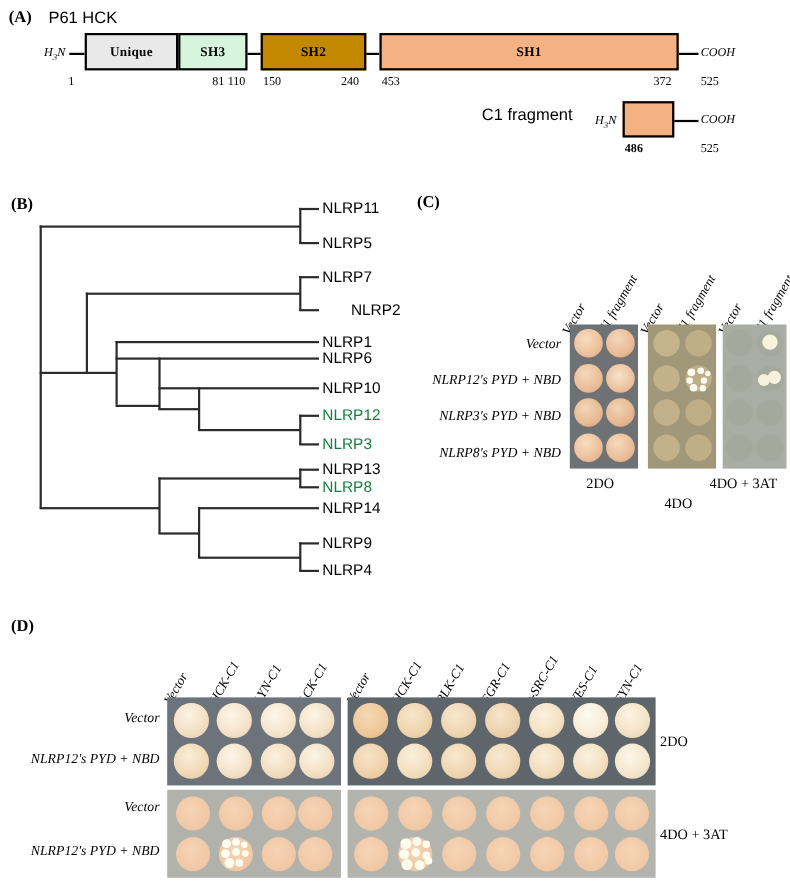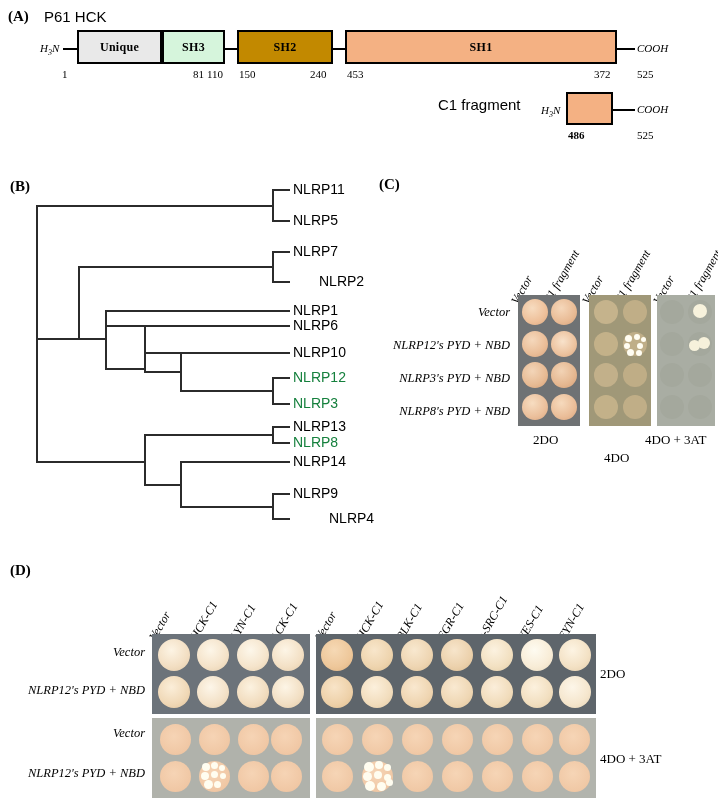--- a/index.html
+++ b/index.html
@@ -141,21 +141,21 @@
 <div class="leaf-lab" style="left:293px; top:274px;margin-left:26px;">NLRP2</div>
 <div class="leaf-lab" style="left:293px; top:303px;">NLRP1</div>
 <div class="leaf-lab" style="left:293px; top:318px;">NLRP6</div>
 <div class="leaf-lab" style="left:293px; top:345px;">NLRP10</div>
 <div class="leaf-lab leaf-red" style="left:293px; top:370px;">NLRP12</div>
 <div class="leaf-lab leaf-red" style="left:293px; top:396px;">NLRP3</div>
 <div class="leaf-lab" style="left:293px; top:419px;">NLRP13</div>
 <div class="leaf-lab leaf-red" style="left:293px; top:435px;">NLRP8</div>
 <div class="leaf-lab" style="left:293px; top:454px;">NLRP14</div>
 <div class="leaf-lab" style="left:293px; top:486px;">NLRP9</div>
-<div class="leaf-lab" style="left:293px; top:511px;margin-left:36px;">NLRP4</div>
+<div class="leaf-lab" style="left:293px; top:511px;">NLRP4</div>
 
 <div class="tr-h" style="left:272px; top:189px; width:18px;"></div>
 <div class="tr-h" style="left:272px; top:220px; width:18px;"></div>
 <div class="tr-v" style="left:272px; top:189px; height:32px;"></div>
 <div class="tr-h" style="left:36px;  top:205px; width:237px;"></div>
 
 <div class="tr-h" style="left:272px; top:251px; width:18px;"></div>
 <div class="tr-h" style="left:272px; top:281px; width:18px;"></div>
 <div class="tr-v" style="left:272px; top:251px; height:31px;"></div>
 <div class="tr-h" style="left:78px;  top:266px; width:195px;"></div>

